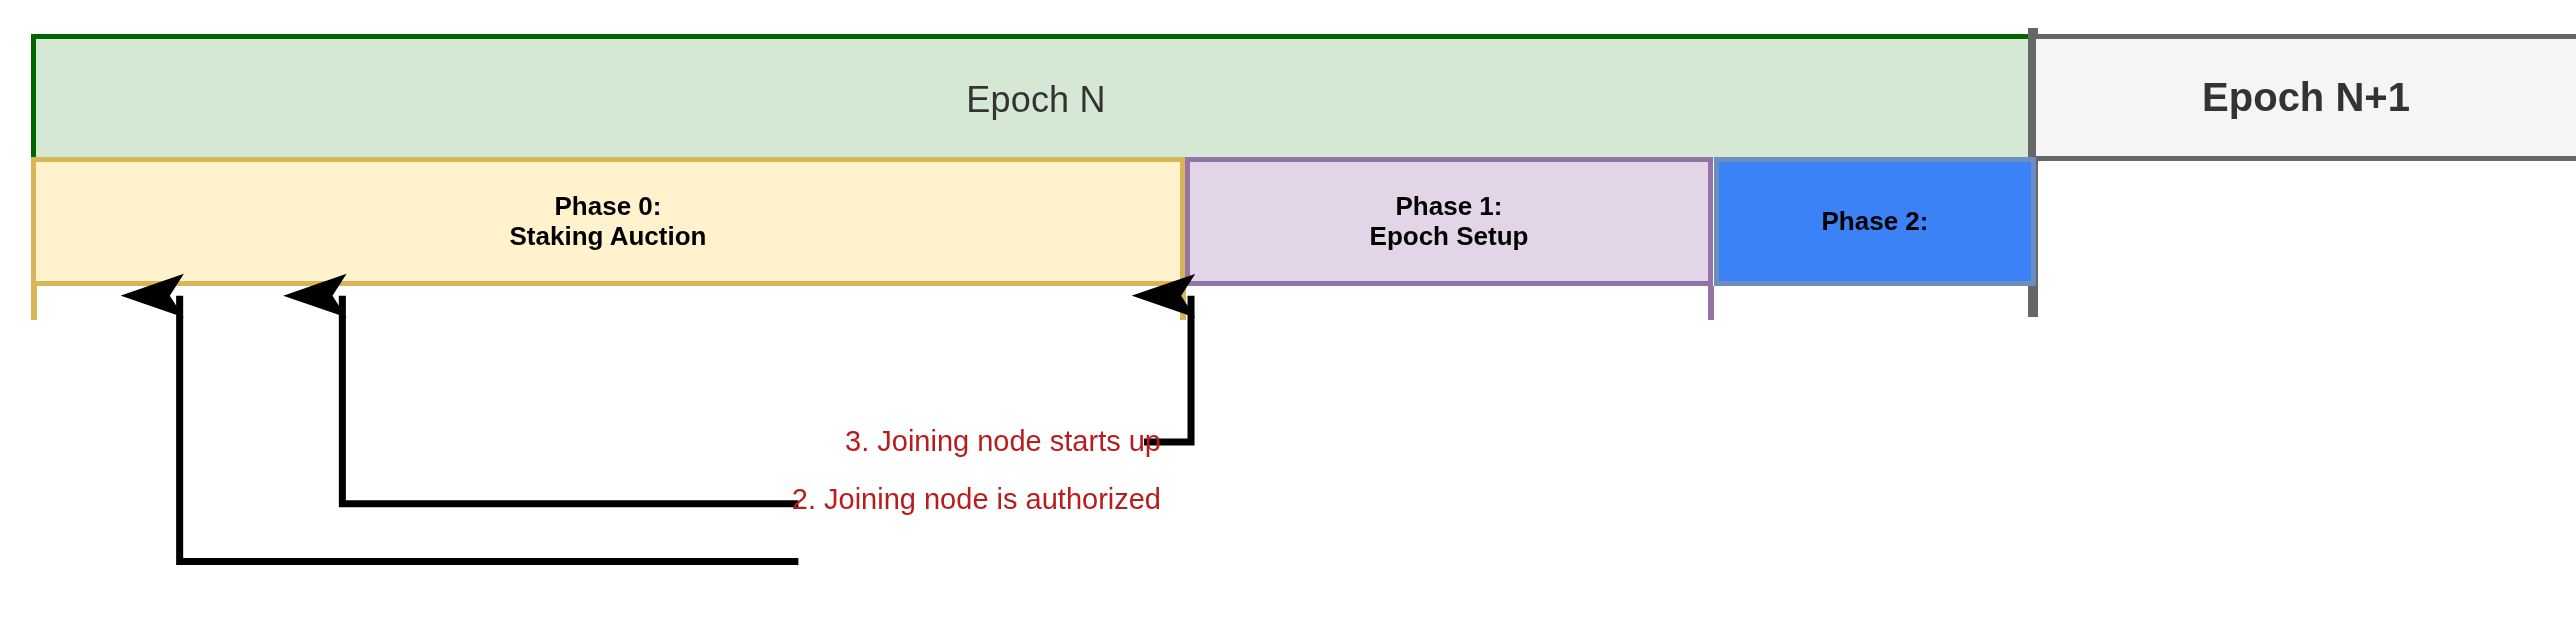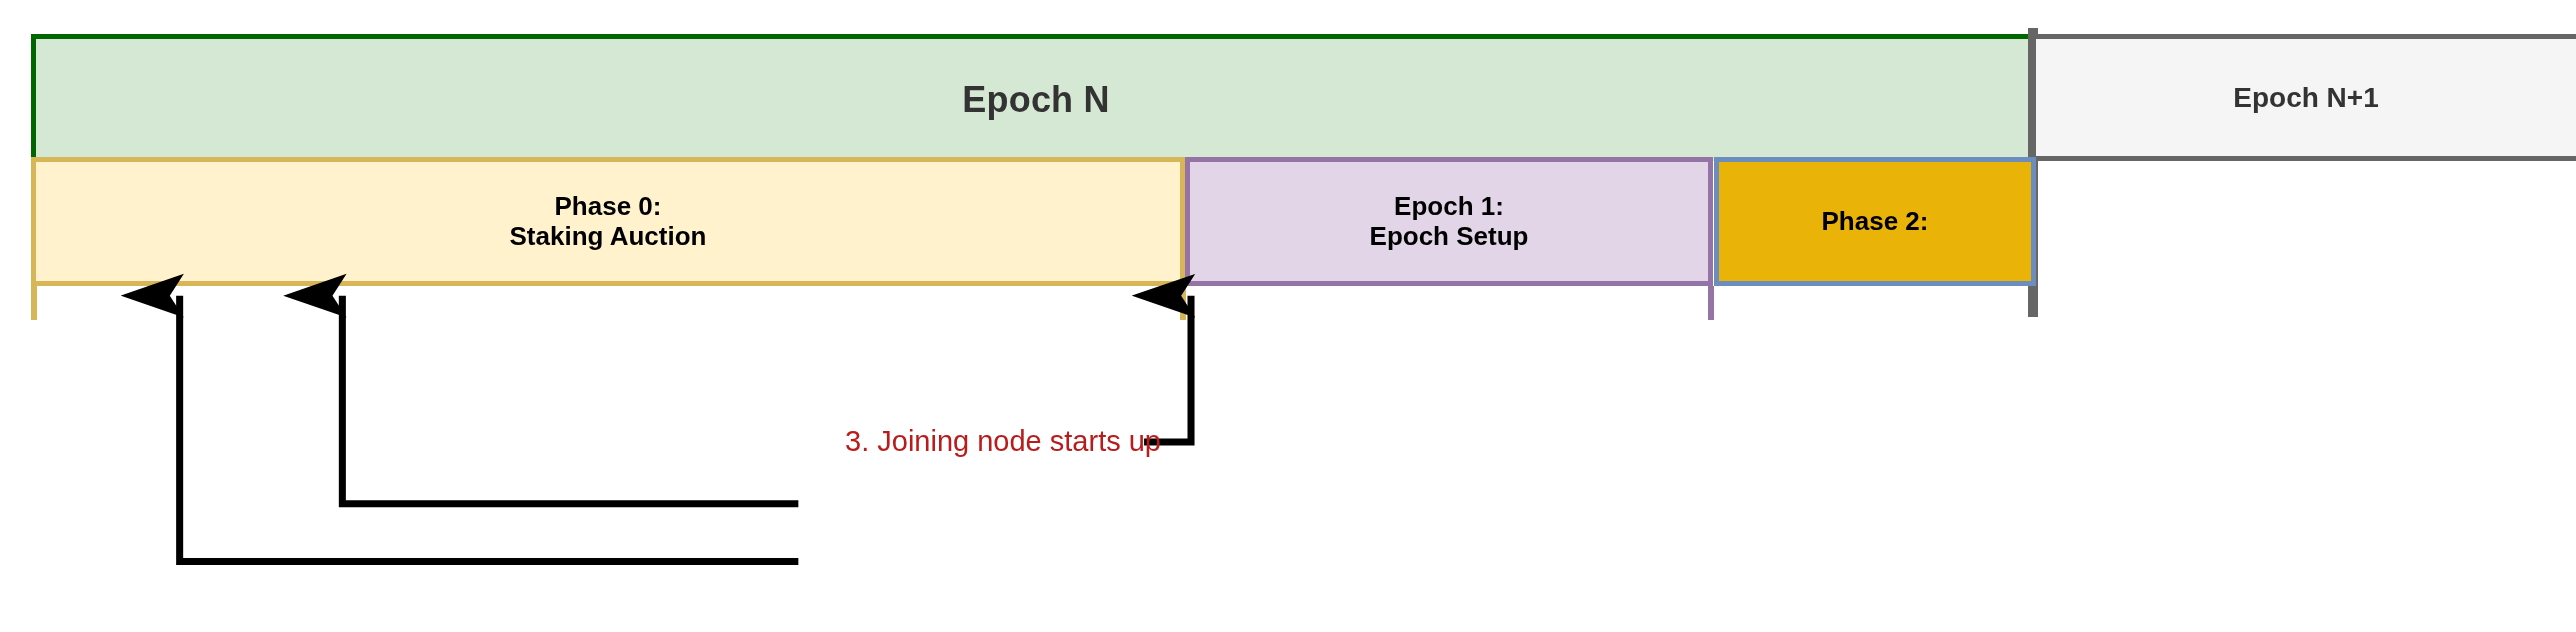--- a/index.html
+++ b/index.html
@@ -35,39 +35,39 @@
     width: 2005px;
     height: 127px;
     background: #D5E8D4;
     border-top: 5.5px solid #006600;
     border-left: 5.5px solid #006600;
     border-right: 0;
     border-bottom: 0;
   }
   #epoch-n .title {
     font-size: 36px;
-    font-weight: bold;
+    font-weight: normal;
     color: #333333;
     letter-spacing: 0.2px;
   }
 
   
   #epoch-n1 {
     left: 2036px;
     top: 34px;
     width: 540px;
     height: 127px;
     background: #F5F5F5;
     border-top: 5.5px solid #666666;
     border-bottom: 5.5px solid #666666;
     border-left: 0;
     border-right: 0;
   }
   #epoch-n1 .title {
-    font-size: 28px;
+    font-size: 40px;
     font-weight: bold;
     color: #333333;
   }
 
   
   #epoch-divider {
     position: absolute;
     left: 2028px;
     top: 28px;
     width: 10.2px;
@@ -97,21 +97,21 @@
   }
   #phase-1 {
     left: 1185px;
     width: 528px;
     background: #E1D5E7;
     border-color: #9673A6;
   }
   #phase-2 {
     left: 1714px;
     width: 322px;
-    background: #eab308;
+    background: #3b82f6;
     border-color: #6C8EBF;
   }
   #phase-2 .l2 {
     position: relative;
     
   }
 
   
   #tick-left {
     position: absolute;
@@ -175,21 +175,21 @@
   <div class="box" id="epoch-n1">
     <span class="title">Epoch N+1</span>
   </div>
 
   <div class="box phase" id="phase-0">
     <span class="l1">Phase 0:</span>
     <span class="l2">Staking Auction</span>
   </div>
 
   <div class="box phase" id="phase-1">
-    <span class="l1">Epoch 1:</span>
+    <span class="l1">Phase 1:</span>
     <span class="l2">Epoch Setup</span>
   </div>
 
   <div class="box phase" id="phase-2">
     <span class="l1">Phase 2:</span>
   </div>
 
   <div id="tick-left"></div>
   <div id="tick-p0p1"></div>
   <div id="tick-p1p2"></div>
@@ -208,15 +208,16 @@
     <g>
       <path d="M 1020 644 L 437 644 L 437 378" fill="none" stroke="#000000" stroke-width="9" marker-end="url(#arrowhead)"></path>
     </g>
 
     <g>
       <path d="M 1462 565 L 1522 565 L 1522 378" fill="none" stroke="#000000" stroke-width="9" marker-end="url(#arrowhead)"></path>
     </g>
   </svg>
 
   <div class="caption" id="caption-3">3. Joining node starts up</div>
+  <div class="caption" id="caption-2">2. Joining node is authorized</div>
 
 </div>
 
 
 </body></html>

